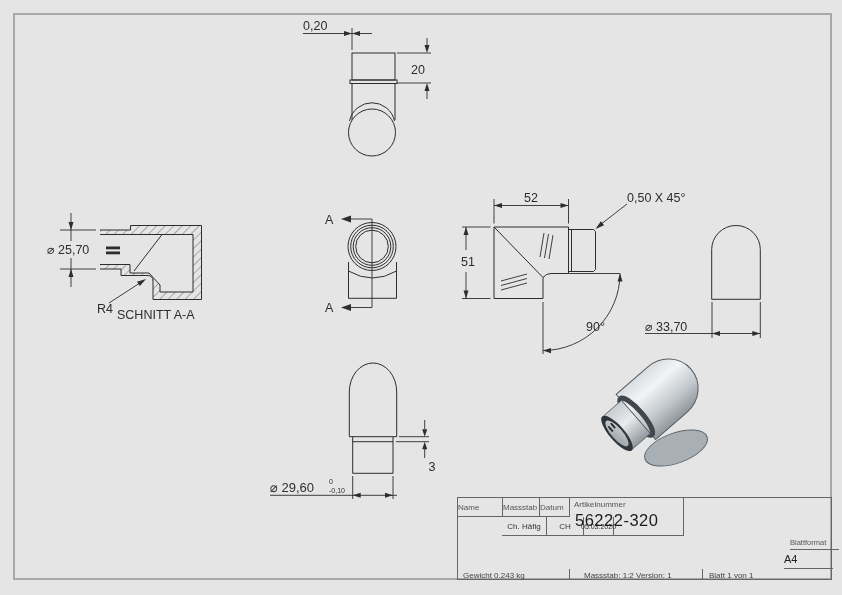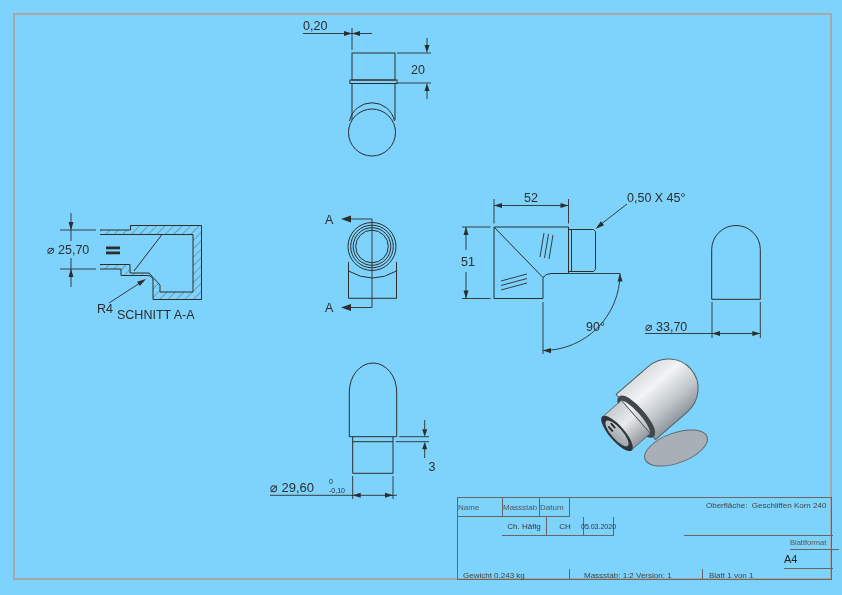--- a/index.html
+++ b/index.html
@@ -1,16 +1,16 @@
 <!DOCTYPE html>
 <html><head>
 <meta charset="utf-8">
 <style>
   html,body{margin:0;padding:0;background:#ffffff;}
-  #sheet{position:relative;width:842px;height:595px;background:#7dd3fc;overflow:hidden;
+  #sheet{position:relative;width:842px;height:595px;background:#e5e5e5;overflow:hidden;
          font-family:"Liberation Sans","DejaVu Sans",sans-serif;}
   #cad{position:absolute;left:0;top:0;}
   .ln{stroke:#2d2d2d;stroke-width:1;fill:none;}
   .dl{stroke:#2d2d2d;stroke-width:0.9;fill:none;}
   .ar{fill:#2d2d2d;stroke:none;}
   .dim{font-size:12.5px;fill:#2d2d2d;}
   .dimS{font-size:7px;fill:#2d2d2d;}
   
   #tb{position:absolute;left:457px;top:497px;width:375px;height:83px;
       border:1px solid #666;box-sizing:border-box;color:#444;font-size:8px;}
@@ -256,24 +256,25 @@
   <div class="cell vl" style="left:0;top:19px;width:45px;height:19px">
         <span>Ch. Häfig</span>
       </div>
   <div class="cell vl" style="left:45px;top:19px;width:37px;height:19px">
         <span>CH</span>
       </div>
   <div class="cell vl" style="left:82px;top:19px;width:30px;height:19px;font-size:7px">
         <span>05.03.2020</span>
       </div>
 
-
-  <div class="cell noR" style="left:226px;top:0;width:149px;height:38px">
-    <span style="position:absolute;left:22px;top:3px"><span>Oberfläche:</span>&nbsp;&nbsp;<span>Geschliffen Korn 240</span></span>
-  </div>
+  <div class="cell" style="left:112px;top:0;width:114px;height:38px">
+    <span class="lab">Artikelnummer</span>
+    <span class="artnum">56222-320</span>
+  </div>
+
 
 
 
   <div class="cell noR hd" style="left:332px;top:38px;width:49px;height:14px;font-size:7.5px">
         <span>Blattformat</span>
       </div>
   <div class="cell noR hd" style="left:326px;top:52px;width:49px;height:19px;font-size:11px;color:#222">
         <span>A4</span>
       </div>
 

